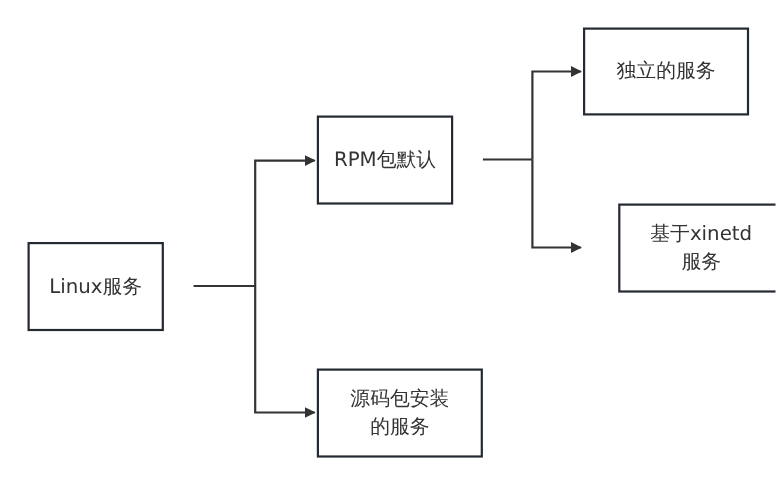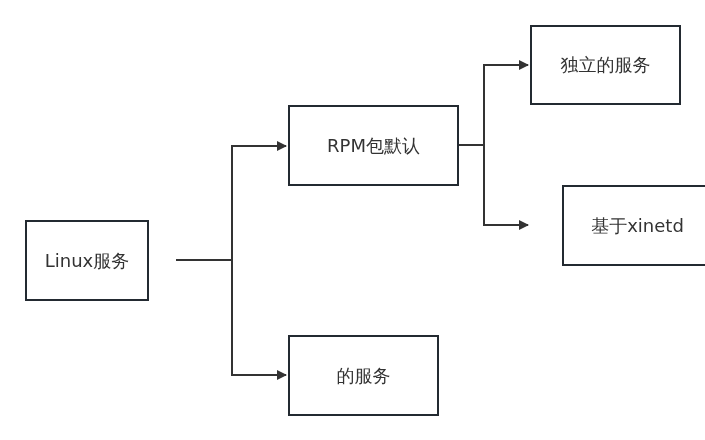--- a/index.html
+++ b/index.html
@@ -4,21 +4,21 @@
   <style>
     html, body { margin: 0; padding: 0; background: #ffffff; }
     body { width: 705px; height: 440px; position: relative; overflow: hidden;
            font-family: "DejaVu Sans", "Liberation Sans", sans-serif; }
     svg#links { position: absolute; left: 0; top: 0; width: 705px; height: 440px; }
     .node { position: absolute; box-sizing: border-box; border: 2px solid #232a31;
             background: #ffffff; display: flex; align-items: center; justify-content: center;
             text-align: center; color: #333333; font-size: 18px; line-height: 26px; }
     .node span { display: block; }
     #n-linux  { left: 25px;  top: 220px; width: 124px; height: 81px; }
-    #n-rpm    { left: 288px; top: 105px; width: 171px; height: 81px; }
+    #n-rpm    { left: 288px; top: 105px; width: 124px; height: 81px; }
     #n-alone  { left: 530px; top: 25px;  width: 151px; height: 80px; }
     #n-xinetd { left: 562px; top: 185px; width: 151px; height: 81px; }
     #n-src    { left: 288px; top: 335px; width: 151px; height: 81px; }
   </style>
 </head>
 <body>
 
 <svg id="links" xmlns="http://www.w3.org/2000/svg">
   <defs>
     <marker id="arrow" markerWidth="10" markerHeight="10" refX="9" refY="5" orient="auto" markerUnits="userSpaceOnUse">
@@ -49,20 +49,22 @@
 
 <div class="node" id="n-alone">
   <div>
     <span>独立的服务</span>
   </div>
 </div>
 
 <div class="node" id="n-xinetd">
   <div>
     <span>基于xinetd</span>
+    <span>服务</span>
   </div>
 </div>
 
 <div class="node" id="n-src">
   <div>
+    <span>源码包安装</span>
     <span>的服务</span>
   </div>
 </div>
 
 </body></html>

